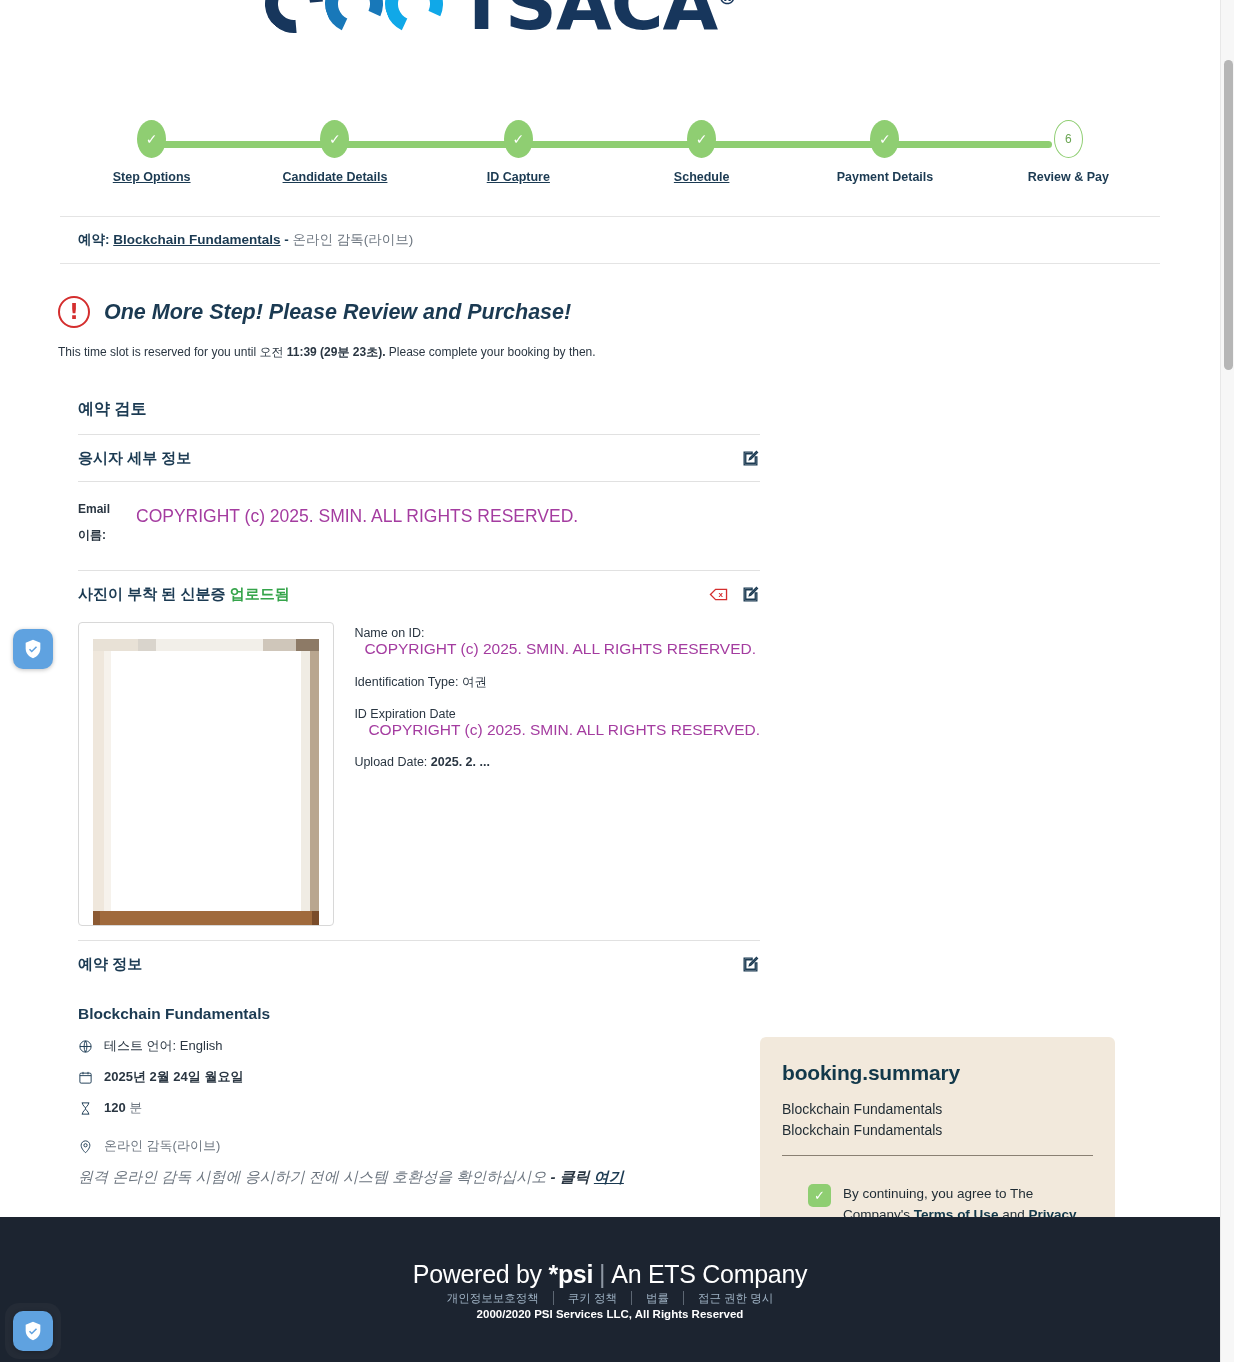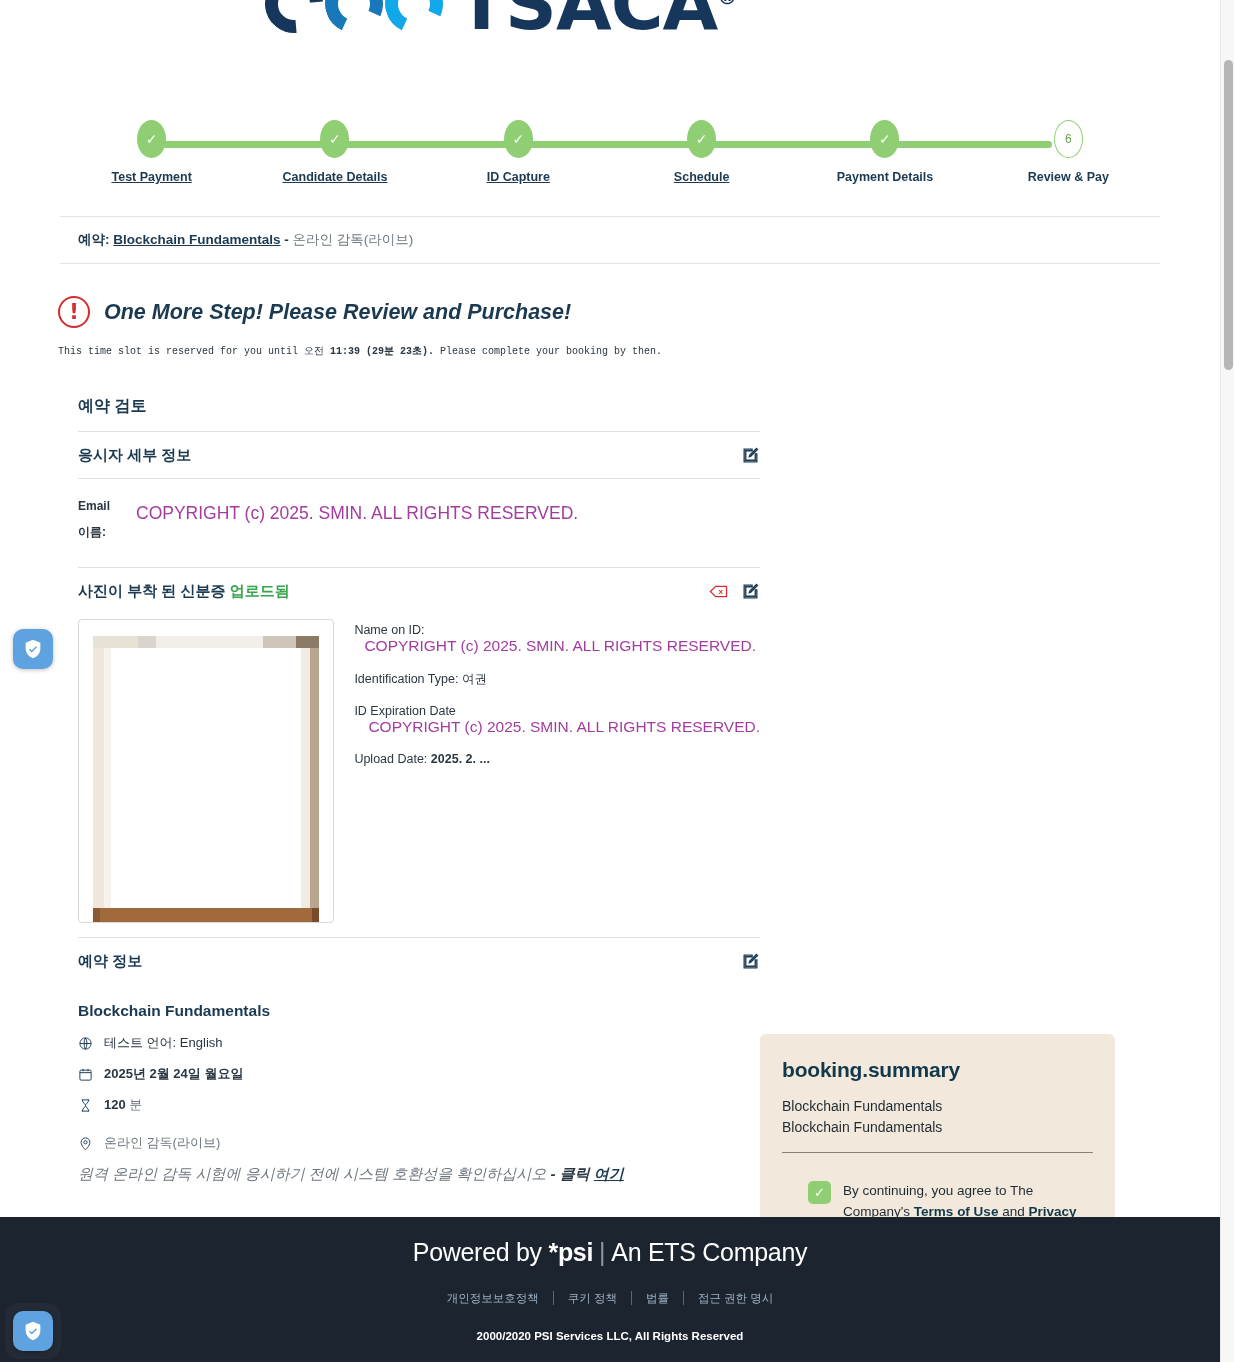--- a/index.html
+++ b/index.html
@@ -109,21 +109,21 @@
   }
   .alert-icon {
     width:32px; height:32px; border-radius:50%;
     border:2.5px solid #d42e2e; color:#d42e2e;
     display:flex; align-items:center; justify-content:center;
     font-size:21px; font-weight:700; line-height:1;
     font-family:"DejaVu Sans", sans-serif;
   }
   .alert-title { font-size:21.5px; font-weight:700; color:#1b3a52;font-style:italic; }
   .alert-sub {
-    margin:16px 0 0 58px; font-size:10px; color:#2a3642;font-family:Liberation Mono, monospace;
+    margin:16px 0 0 58px; font-size:12px; color:#2a3642;
   }
   .alert-sub b { font-weight:700; }
 
   
   .content { display:flex; padding:0 55px 0 0; }
   .col-left { width:760px; padding-left:78px; }
   .col-right { width:auto; }
 
   h2.section {
     font-size:16px; font-weight:700; color:#1b3a52;
@@ -229,21 +229,21 @@
     font-size:13.5px; font-weight:700; letter-spacing:0.3px;
     padding:15px 0; border-radius:3px;
   }
 
   
   footer {
     position:absolute; left:0; bottom:0;
     width:1220px; height:145px;
     background:#1c2430; color:#ffffff;
     display:flex; flex-direction:column; align-items:center;
-    justify-content:center; gap:24px;
+    justify-content:center; gap:2px;
   }
   .f-brand { font-size:25px; font-weight:300; letter-spacing:-0.3px; }
   .f-brand b { font-weight:700; }
   .f-brand .sep { color:#8d97a3; font-weight:300; margin:0 6px; }
   .f-links { display:flex; align-items:center; gap:0; font-size:11.5px; }
   .f-links a { color:#9fb2c4; text-decoration:none; padding:0 14px; cursor:pointer; }
   .f-links .bar { width:1px; height:14px; background:#5d6773; }
   .f-copy { font-size:11.5px; font-weight:700; color:#ffffff; }
 
   
@@ -275,21 +275,21 @@
         <span>TSACA</span><sup>®</sup>
       </span>
     </div>
   </div>
 
   <div class="stepper">
     <div class="step-line"></div>
     <div class="steps">
       <div class="step">
         <div class="bubble">✓</div>
-        <div class="label link">Test Payment</div>
+        <div class="label link">Step Options</div>
       </div>
       <div class="step">
         <div class="bubble">✓</div>
         <div class="label link">Candidate Details</div>
       </div>
       <div class="step">
         <div class="bubble">✓</div>
         <div class="label link">ID Capture</div>
       </div>
       <div class="step">

